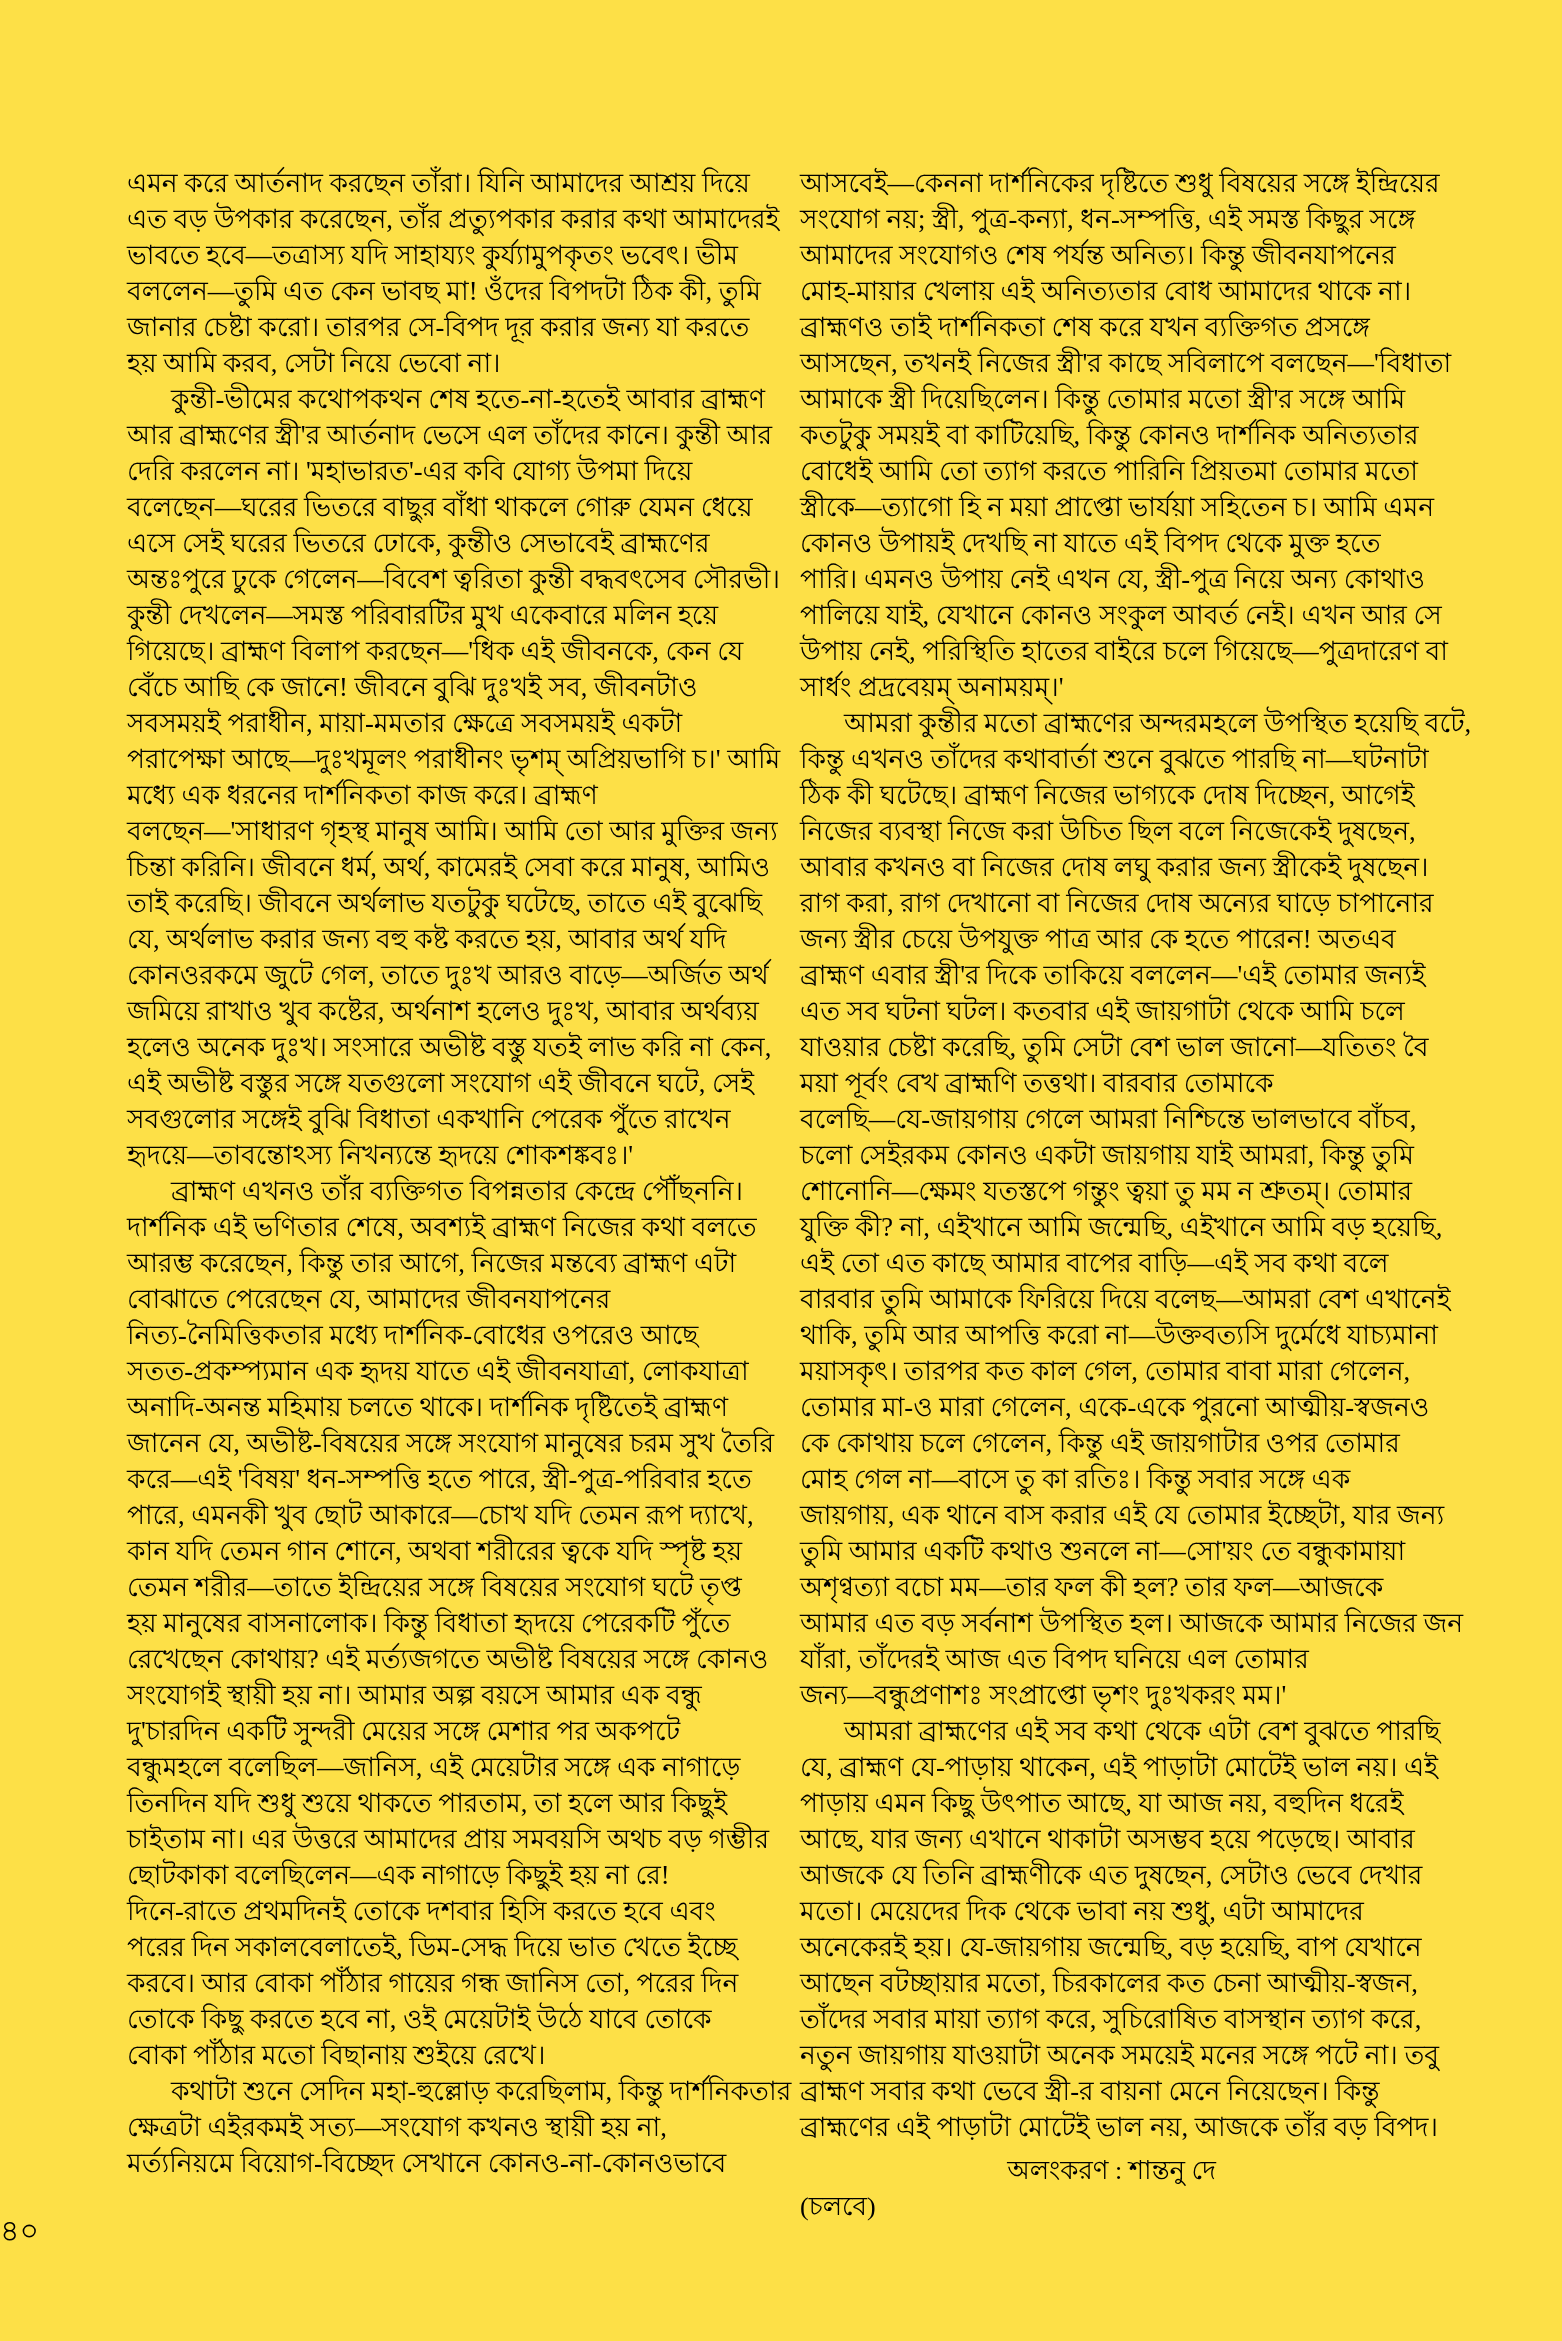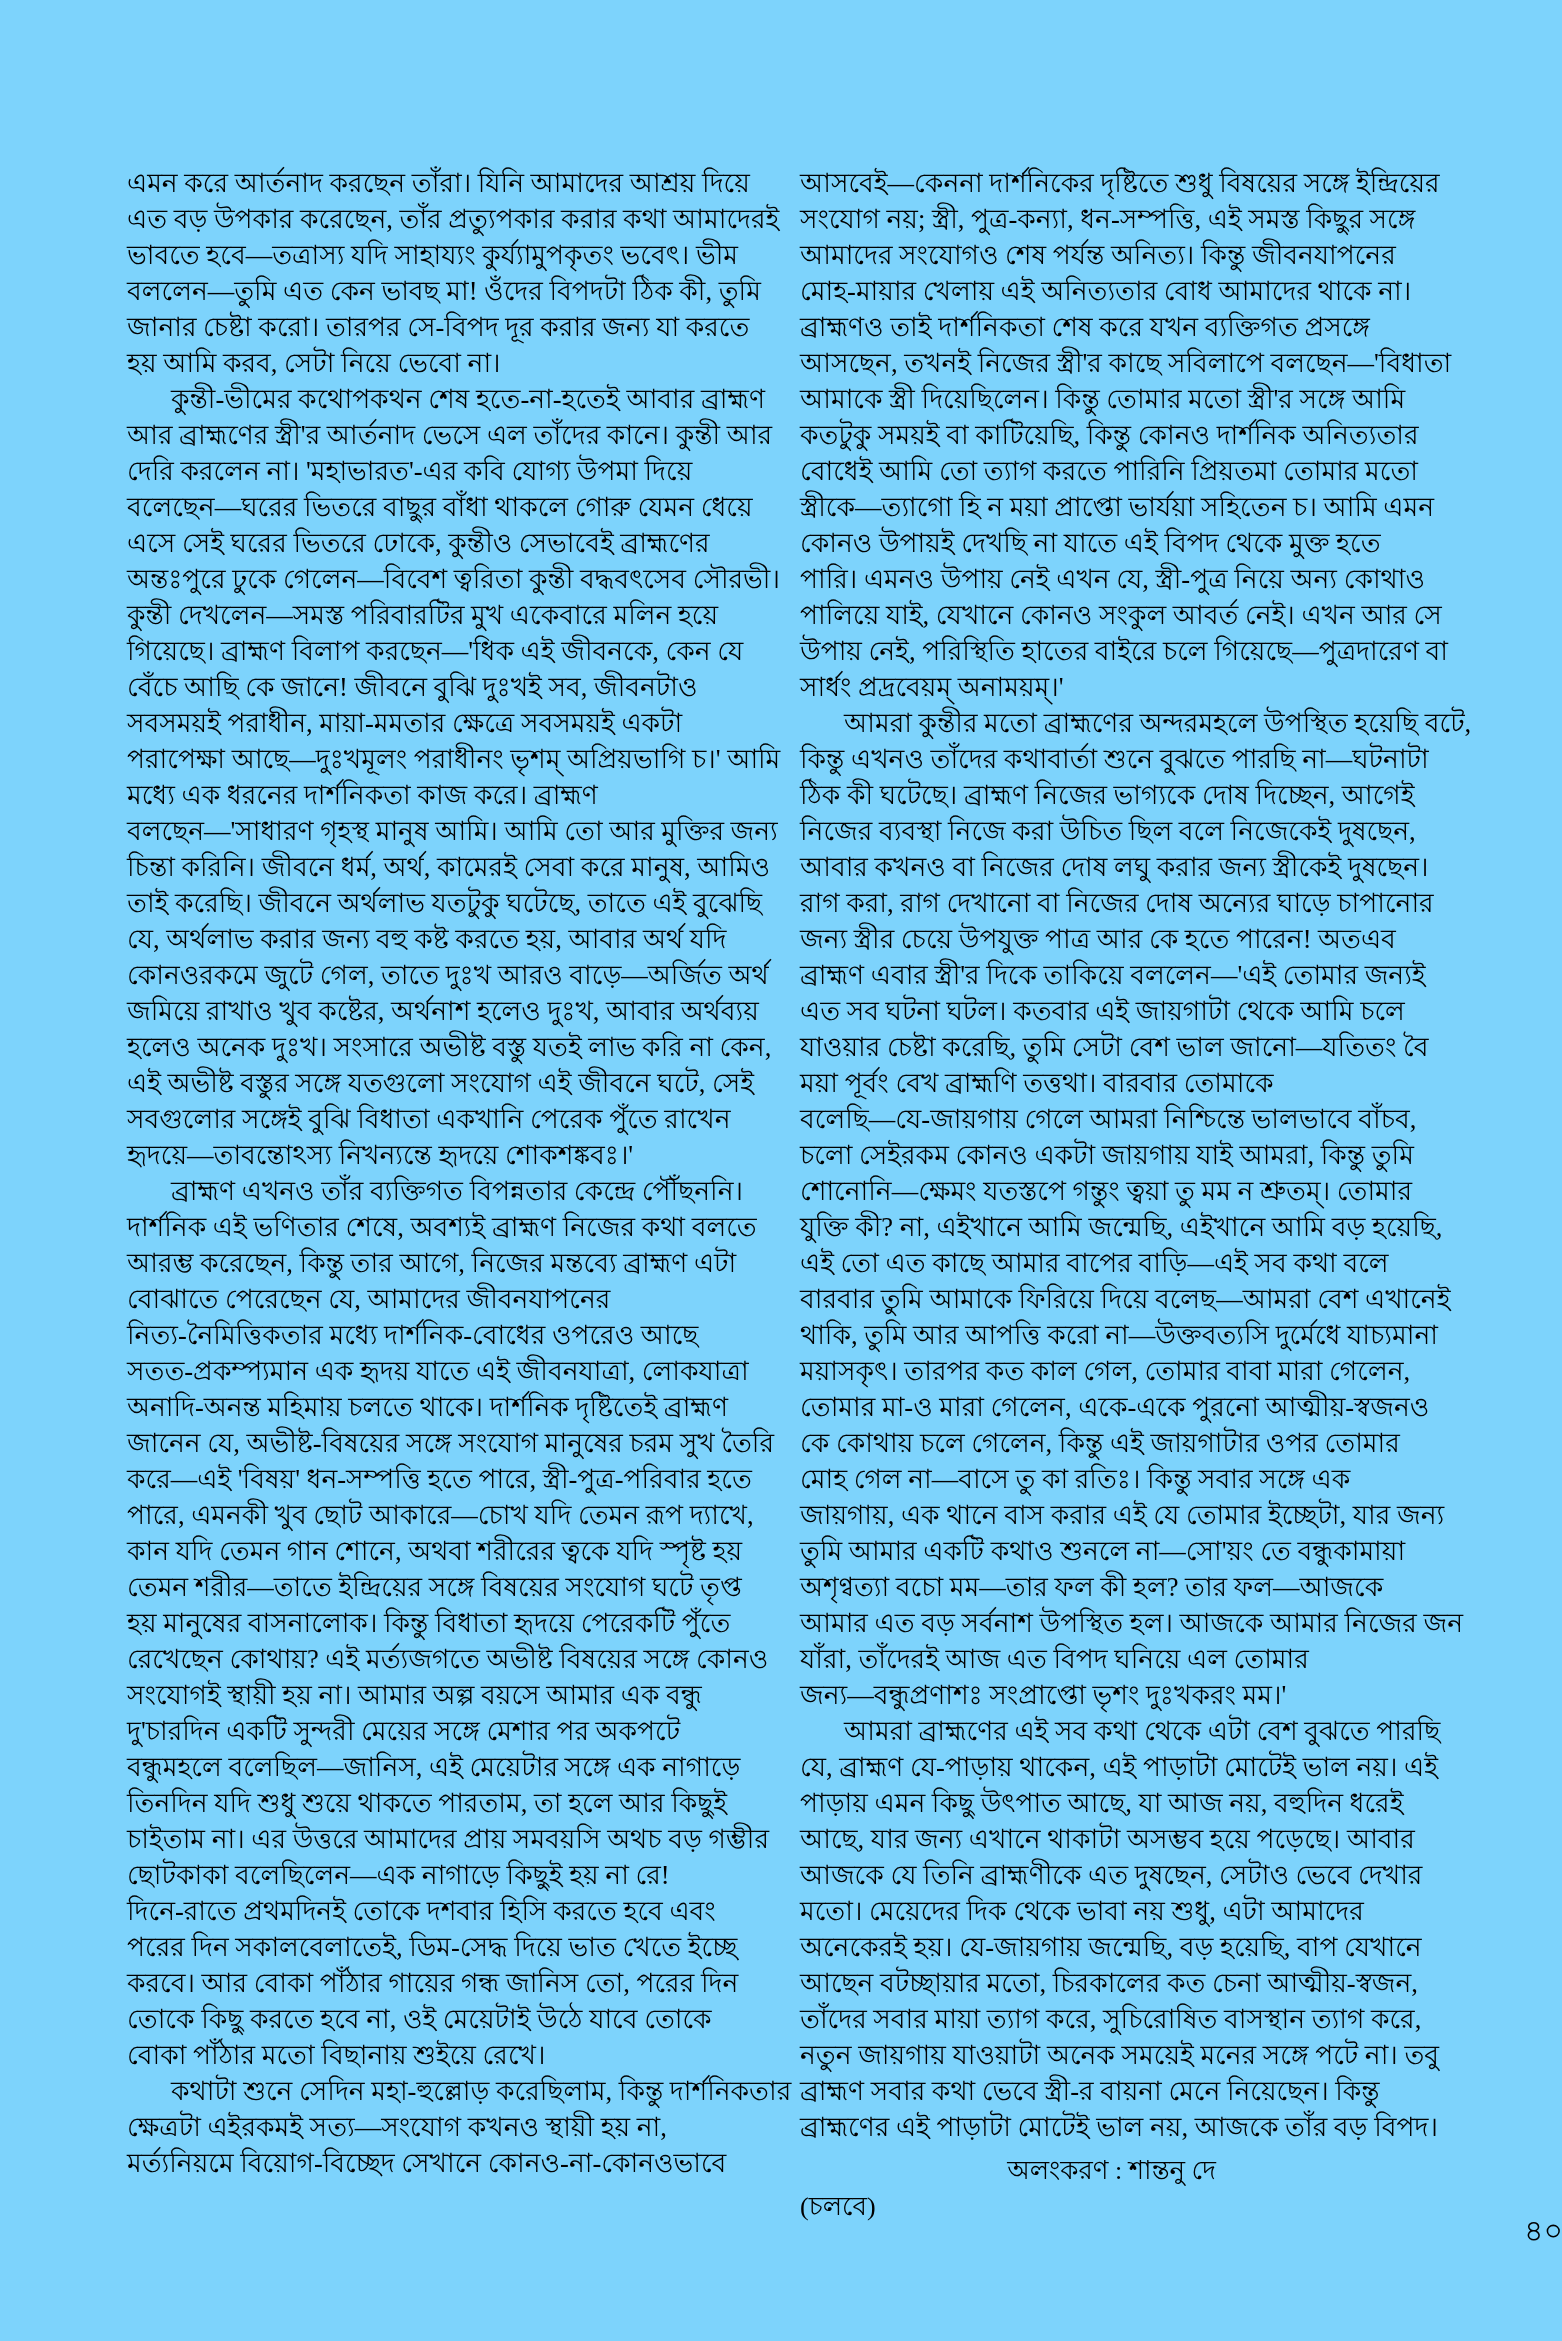--- a/index.html
+++ b/index.html
@@ -4,21 +4,21 @@
 <style>
   html, body { margin: 0; padding: 0; }
   body {
     width: 1563px; height: 2342px;
     background: #f7f7f5;
     font-family: "Liberation Serif", "DejaVu Serif", serif;
   }
   .page {
     position: relative;
     width: 1563px; height: 2342px;
-    background: #7dd3fc;
+    background: #fde047;
     color: #000000;
     overflow: hidden;
   }
   .column {
     position: absolute;
     top: 165px;
   }
   .column.left  { left: 127px;  width: 652px; }
   .column.right { left: 800px; width: 691px; }
   .line {
@@ -42,21 +42,21 @@
   .continued {
     font-size: 26px;
     line-height: 36px;
     padding-right: 68px;
     color: #000000;
   }
   .footer-number {
     position: absolute;
     top: 2207px;
     left: 0; width: 1563px;
-    text-align: right;
+    text-align: left;
     font-size: 30px;
     color: #000000;
   }
 </style>
 </head>
 <body>
 
 <div class="page">
 
   <section class="column left">

